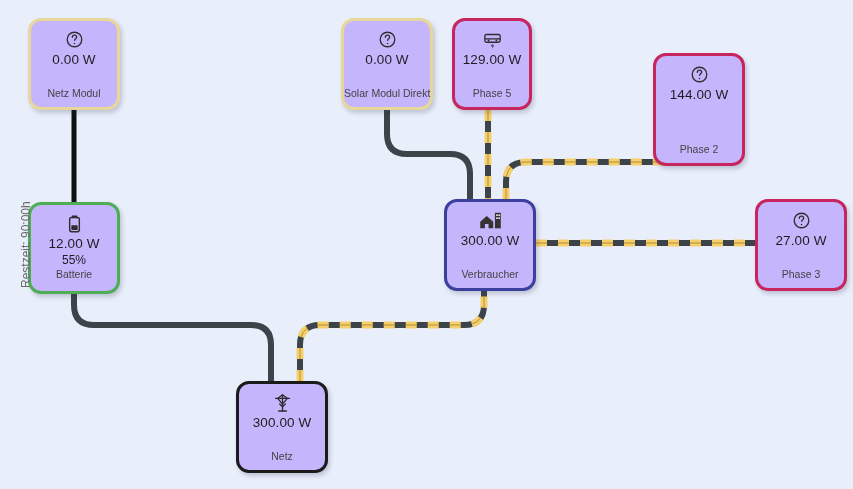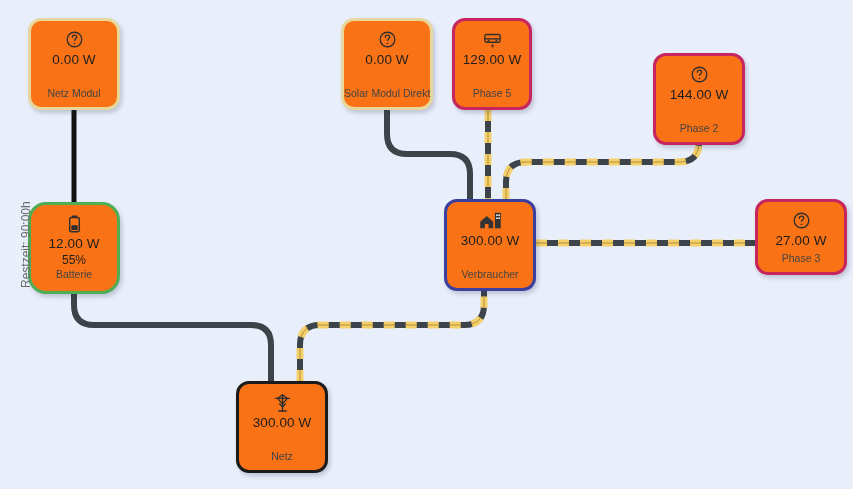--- a/index.html
+++ b/index.html
@@ -21,21 +21,21 @@
   #edge-layer {
     position: absolute;
     left: 0;
     top: 0;
     width: 853px;
     height: 489px;
   }
   .node {
     position: absolute;
     box-sizing: border-box;
-    background: #f97316;
+    background: #c4b5fd;
     border-radius: 13px;
     border: 3px solid #888;
     display: flex;
     flex-direction: column;
     align-items: center;
     box-shadow: 2px 3px 4px rgba(40,50,80,0.22);
     z-index: 5;
   }
   .node .ico {
     margin-top: 9px;
@@ -128,21 +128,21 @@
         <div class="ico">
           <svg width="19" height="19" viewBox="0 0 24 24" fill="none" stroke="#2e2e2e" stroke-width="1.7">
             <circle cx="12" cy="12" r="9.2"></circle>
             <path d="M9.3 9.1c0-1.5 1.2-2.6 2.7-2.6s2.7 1.1 2.7 2.5c0 1.9-2.5 2.1-2.5 4.1" stroke-linecap="round"></path>
             <circle cx="12" cy="17" r="1.05" fill="#2e2e2e" stroke="none"></circle>
           </svg>
         </div>
         <div class="value">0.00 W</div>
         <div class="label">Netz Modul</div>
       </div>
-      <div class="node n-battery" style="left: 28px; top: 202px; width: 92px; height: 92px; border-radius: 18px;">
+      <div class="node n-battery" style="left: 28px; top: 202px; width: 92px; height: 92px;">
         <div class="ico">
           <svg width="17" height="20" viewBox="0 0 18 24" fill="none" stroke="#2e2e2e" stroke-width="1.7">
             <rect x="3.2" y="4.2" width="11.6" height="17" rx="2.2"></rect>
             <path d="M6.6 4.2V2.6h4.8v1.6" stroke-linecap="round"></path>
             <rect x="5.2" y="13.4" width="7.6" height="5.8" rx="1" fill="#2e2e2e" stroke="none"></rect>
           </svg>
         </div>
         <div class="value">12.00 W</div>
         <div class="sub">55%</div>
         <div class="label">Batterie</div>
@@ -164,32 +164,32 @@
             <rect x="3.5" y="5.2" width="19" height="9.6" rx="2.2"></rect>
             <path d="M3.5 10.6h19"></path>
             <circle cx="8.2" cy="12.6" r="1.25" fill="#2e2e2e" stroke="none"></circle>
             <circle cx="17.8" cy="12.6" r="1.25" fill="#2e2e2e" stroke="none"></circle>
             <path d="M13.2 16.4l-2.4 3.4h2.2l-0.5 2.6 2.6-3.5h-2.1z" fill="#2e2e2e" stroke="none"></path>
           </svg>
         </div>
         <div class="value">129.00 W</div>
         <div class="label">Phase 5</div>
       </div>
-      <div class="node n-phase tight" style="left: 653px; top: 53px; width: 92px; height: 92px;">
+      <div class="node n-phase tight" style="left: 653px; top: 53px; width: 92px; height: 113px;">
         <div class="ico">
           <svg width="19" height="19" viewBox="0 0 24 24" fill="none" stroke="#2e2e2e" stroke-width="1.7">
             <circle cx="12" cy="12" r="9.2"></circle>
             <path d="M9.3 9.1c0-1.5 1.2-2.6 2.7-2.6s2.7 1.1 2.7 2.5c0 1.9-2.5 2.1-2.5 4.1" stroke-linecap="round"></path>
             <circle cx="12" cy="17" r="1.05" fill="#2e2e2e" stroke="none"></circle>
           </svg>
         </div>
         <div class="value">144.00 W</div>
         <div class="label">Phase 2</div>
       </div>
-      <div class="node n-phase tight" style="left: 755px; top: 199px; width: 92px; height: 76px;">
+      <div class="node n-phase tight" style="left: 755px; top: 199px; width: 92px; height: 92px;">
         <div class="ico">
           <svg width="19" height="19" viewBox="0 0 24 24" fill="none" stroke="#2e2e2e" stroke-width="1.7">
             <circle cx="12" cy="12" r="9.2"></circle>
             <path d="M9.3 9.1c0-1.5 1.2-2.6 2.7-2.6s2.7 1.1 2.7 2.5c0 1.9-2.5 2.1-2.5 4.1" stroke-linecap="round"></path>
             <circle cx="12" cy="17" r="1.05" fill="#2e2e2e" stroke="none"></circle>
           </svg>
         </div>
         <div class="value">27.00 W</div>
         <div class="label">Phase 3</div>
       </div>

